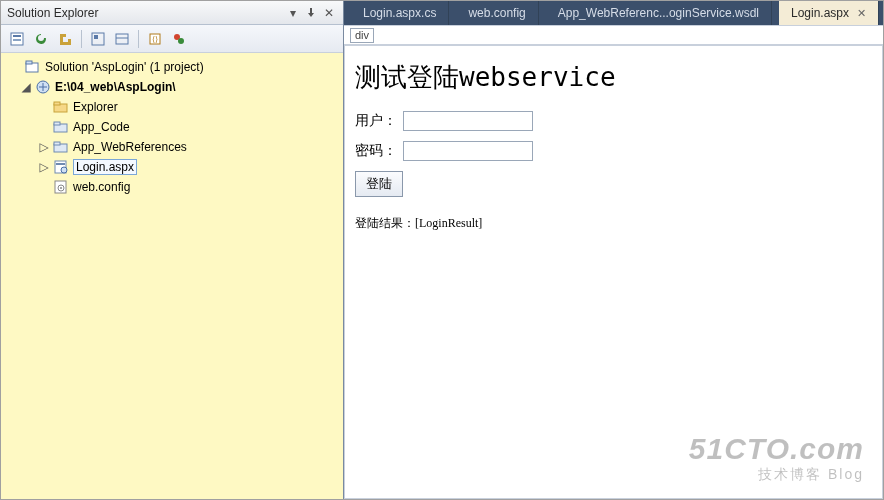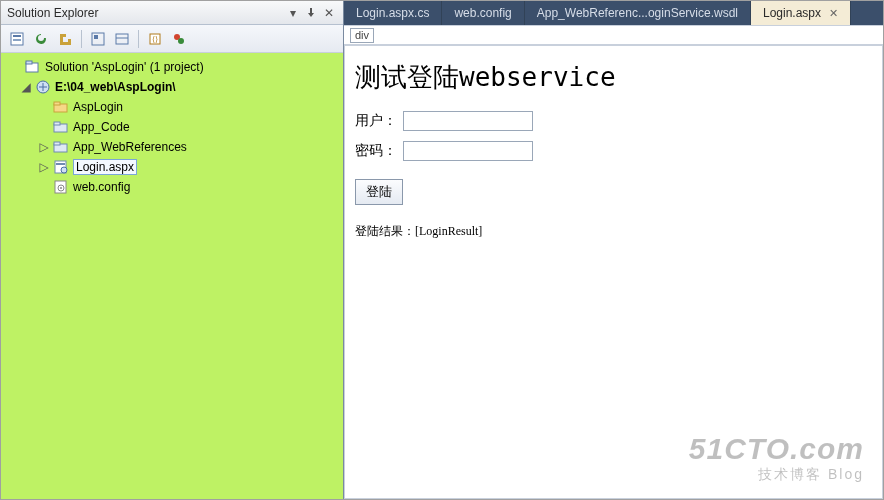--- a/index.html
+++ b/index.html
@@ -61,21 +61,21 @@
   }
   .toolbar .sep {
     width: 1px; height: 18px;
     background: #b8c2d0;
     margin: 0 2px;
   }
   .tree {
     flex: 1;
     overflow: auto;
     padding: 4px 0 20px 4px;
-    background: #bef264;
+    background: #fef9c3;
   }
   .tree-row {
     display: flex;
     align-items: center;
     height: 20px;
     white-space: nowrap;
     padding-right: 8px;
     cursor: default;
   }
   .tree-row .expander {
@@ -114,20 +114,21 @@
   }
   .tab {
     display: flex;
     align-items: center;
     padding: 0 12px;
     font-size: 12px;
     color: #d6dde8;
     border-right: 1px solid #314257;
     cursor: pointer;
     white-space: nowrap;
+    margin-left: 7px;
   }
   .tab.active {
     background: #f4ecd6;
     color: #2a2a2a;
   }
   .tab .close {
     margin-left: 8px;
     font-size: 11px;
     color: #666;
   }
@@ -176,21 +177,20 @@
     margin: 10px 0;
   }
   .form-row label { min-width: 48px; }
   .form-row input[type=text] {
     width: 130px; height: 20px;
     border: 1px solid #9aa7b8;
     background: #fff;
     font-size: 12px;
   }
   .form-btn {
-    margin-top: 8px;
     height: 26px;
     padding: 2px 10px;
     border: 1px solid #8a98ab;
     background: linear-gradient(#fbfcfe, #e5eaf2);
     font-family: "SimSun", serif;
     font-size: 13px;
     cursor: pointer;
   }
   .result-row {
     margin-top: 18px;
@@ -305,21 +305,21 @@
       </div>
       <div id="tree-items">
           <div class="tree-row indent2">
             <span class="expander"></span>
             <span class="icon">
               <svg width="16" height="14" viewBox="0 0 16 14">
                 <rect x="1" y="4" width="13" height="8" fill="#f6d887" stroke="#c8a33b"></rect>
                 <rect x="1" y="2" width="6" height="3" fill="#f6d887" stroke="#c8a33b"></rect>
               </svg>
             </span>
-            <span class="label-text">AspLogin</span>
+            <span class="label-text">Explorer</span>
           </div>
           <div class="tree-row indent2">
             <span class="expander"></span>
             <span class="icon">
               <svg width="16" height="14" viewBox="0 0 16 14">
                 <rect x="1" y="4" width="13" height="8" fill="#dfe9f5" stroke="#6f8ab0"></rect>
                 <rect x="1" y="2" width="6" height="3" fill="#dfe9f5" stroke="#6f8ab0"></rect>
               </svg>
             </span>
             <span class="label-text">App_Code</span>

